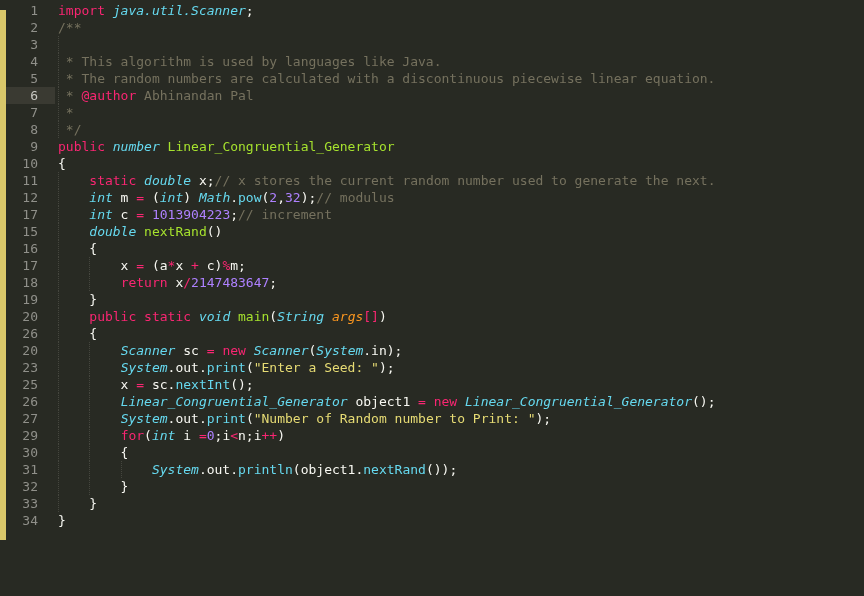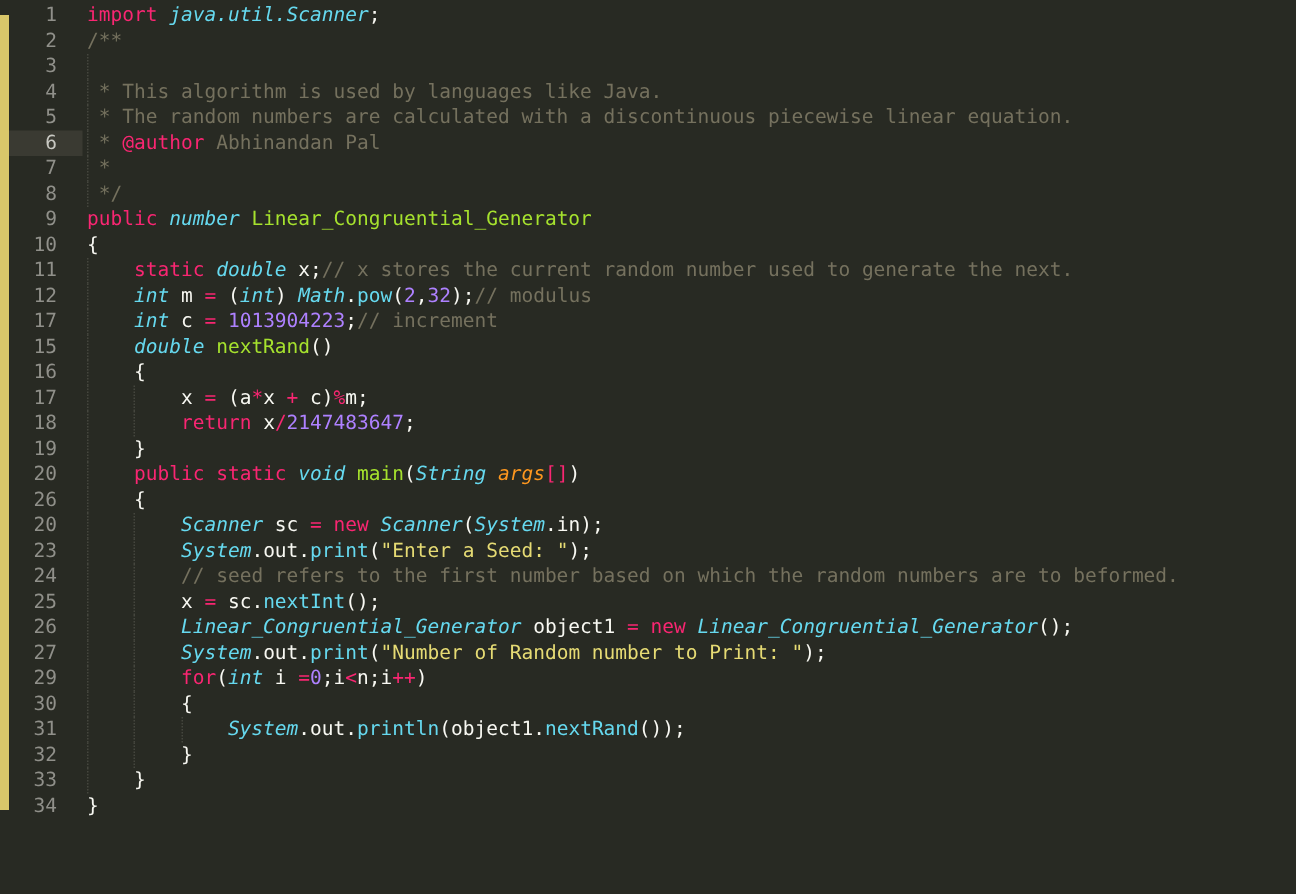--- a/index.html
+++ b/index.html
@@ -114,24 +114,20 @@
       </div>
       <div class="line">
         <div class="gutter">20</div>
         <div class="code"><span class="guide" style="left: calc(0ch + 3px);"></span><span class="guide" style="left: calc(4ch + 3px);"></span><span class="tok w">        </span><span class="tok ti">Scanner</span><span class="tok w"> sc </span><span class="tok k">=</span><span class="tok w"> </span><span class="tok k">new</span><span class="tok w"> </span><span class="tok ti">Scanner</span><span class="tok w">(</span><span class="tok ti">System</span><span class="tok w">.in);</span></div>
       </div>
       <div class="line">
         <div class="gutter">23</div>
         <div class="code"><span class="guide" style="left: calc(0ch + 3px);"></span><span class="guide" style="left: calc(4ch + 3px);"></span><span class="tok w">        </span><span class="tok ti">System</span><span class="tok w">.out.</span><span class="tok fb">print</span><span class="tok w">(</span><span class="tok s">"Enter a Seed: "</span><span class="tok w">);</span></div>
       </div>
       <div class="line">
-        <div class="gutter">24</div>
-        <div class="code"><span class="guide" style="left: calc(0ch + 3px);"></span><span class="guide" style="left: calc(4ch + 3px);"></span><span class="tok w">        </span><span class="tok c">// seed refers to the first number based on which the random numbers are to beformed.</span></div>
-      </div>
-      <div class="line">
         <div class="gutter">25</div>
         <div class="code"><span class="guide" style="left: calc(0ch + 3px);"></span><span class="guide" style="left: calc(4ch + 3px);"></span><span class="tok w">        x </span><span class="tok k">=</span><span class="tok w"> sc.</span><span class="tok fb">nextInt</span><span class="tok w">();</span></div>
       </div>
       <div class="line">
         <div class="gutter">26</div>
         <div class="code"><span class="guide" style="left: calc(0ch + 3px);"></span><span class="guide" style="left: calc(4ch + 3px);"></span><span class="tok w">        </span><span class="tok ti">Linear_Congruential_Generator</span><span class="tok w"> object1 </span><span class="tok k">=</span><span class="tok w"> </span><span class="tok k">new</span><span class="tok w"> </span><span class="tok ti">Linear_Congruential_Generator</span><span class="tok w">();</span></div>
       </div>
       <div class="line">
         <div class="gutter">27</div>
         <div class="code"><span class="guide" style="left: calc(0ch + 3px);"></span><span class="guide" style="left: calc(4ch + 3px);"></span><span class="tok w">        </span><span class="tok ti">System</span><span class="tok w">.out.</span><span class="tok fb">print</span><span class="tok w">(</span><span class="tok s">"Number of Random number to Print: "</span><span class="tok w">);</span></div>

